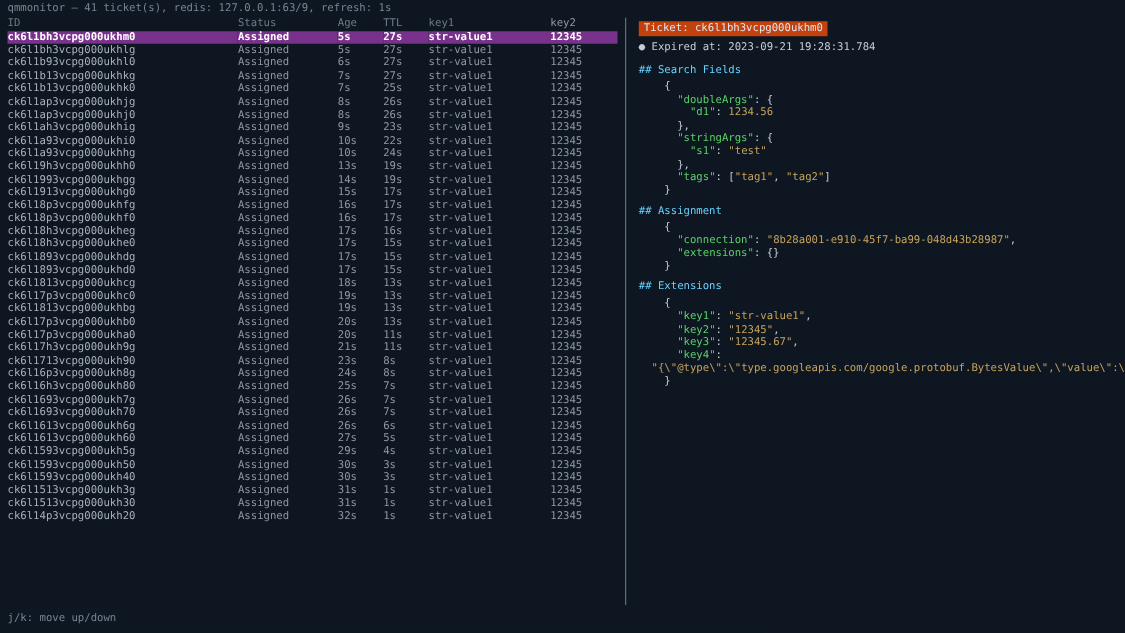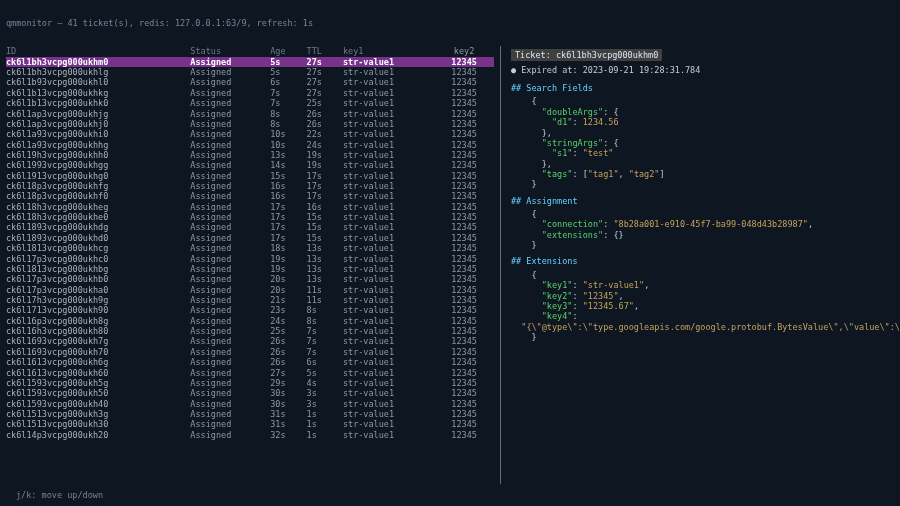--- a/index.html
+++ b/index.html
@@ -1,42 +1,42 @@
 <!DOCTYPE html>
 <html><head>
 <meta charset="utf-8">
 <style>
 html,body{margin:0;padding:0;background:#0d1621;color:#9ba4b0;font-family:ui-monospace,Menlo,Consolas,monospace;font-size:8.5px;line-height:1.22;letter-spacing:0}
 *{box-sizing:border-box}
 .app{display:flex;flex-direction:column;width:900px;height:506px;overflow:hidden}
-.topbar{padding:18px 6px;color:#7a8393}
+.topbar{padding:2px 6px;color:#7a8393}
 .main{flex:1;display:flex;overflow:hidden}
 .left{flex:0 0 500px;padding:0 6px;overflow:hidden}
 .divider{flex:0 0 1px;background:#5f6b78}
 .right{flex:1;padding:4px 10px;overflow:hidden}
 .hdr{color:#6f7a88}
 .tbl{width:100%;border-collapse:collapse}
 .tbl td{white-space:nowrap;padding:0 6px 0 0}
 .c-id{color:#a8b0bc}
 .c-st{color:#8f97a3}
 .c-age{color:#8f97a3}
 .c-ttl{color:#8f97a3}
 .c-k1{color:#8f97a3}
-.c-k2{color:#8f97a3;text-align:center;padding-left:60px}
+.c-k2{color:#8f97a3;text-align:left;padding-left:60px}
 .row-sel{background:#78328c}
 .row-sel td{color:#ffffff!important;font-weight:bold}
-.ticket-hdr{background:#404040;color:#dfe4f2;padding:1px 4px;display:inline}
+.ticket-hdr{background:#c2410c;color:#dfe4f2;padding:1px 4px;display:inline}
 .bullets{margin:4px 0 8px 0}
 .bullets div{color:#c7ccd6}
 .sect{color:#68d0ff;margin:6px 0 3px 0}
 .block{color:#c7ccd6;white-space:pre}
 .key{color:#5ad16a}
 .num{color:#c6a25c}
 .str{color:#c6a25c}
-.bot{padding:6px 16px;color:#7a8393}
+.bot{padding:6px 6px;color:#7a8393}
 </style>
 </head>
 <body>
 <div class="app">
   <div class="topbar"><span>qmmonitor – 41 ticket(s), redis: 127.0.0.1:63/9, refresh: 1s</span></div>
   <div class="main">
     <div class="left">
       <table class="tbl">
         <tbody>
             <tr class="hdr">
@@ -95,20 +95,28 @@
               <td class="c-age">8s</td>
               <td class="c-ttl">26s</td>
               <td class="c-k1">str-value1</td>
               <td class="c-k2">12345</td>
             </tr>
             <tr>
               <td class="c-id">ck6l1ap3vcpg000ukhj0</td>
               <td class="c-st">Assigned</td>
               <td class="c-age">8s</td>
               <td class="c-ttl">26s</td>
+              <td class="c-k1">str-value1</td>
+              <td class="c-k2">12345</td>
+            </tr>
+            <tr>
+              <td class="c-id">ck6l1ah3vcpg000ukhig</td>
+              <td class="c-st">Assigned</td>
+              <td class="c-age">9s</td>
+              <td class="c-ttl">23s</td>
               <td class="c-k1">str-value1</td>
               <td class="c-k2">12345</td>
             </tr>
             <tr>
               <td class="c-id">ck6l1a93vcpg000ukhi0</td>
               <td class="c-st">Assigned</td>
               <td class="c-age">10s</td>
               <td class="c-ttl">22s</td>
               <td class="c-k1">str-value1</td>
               <td class="c-k2">12345</td>

